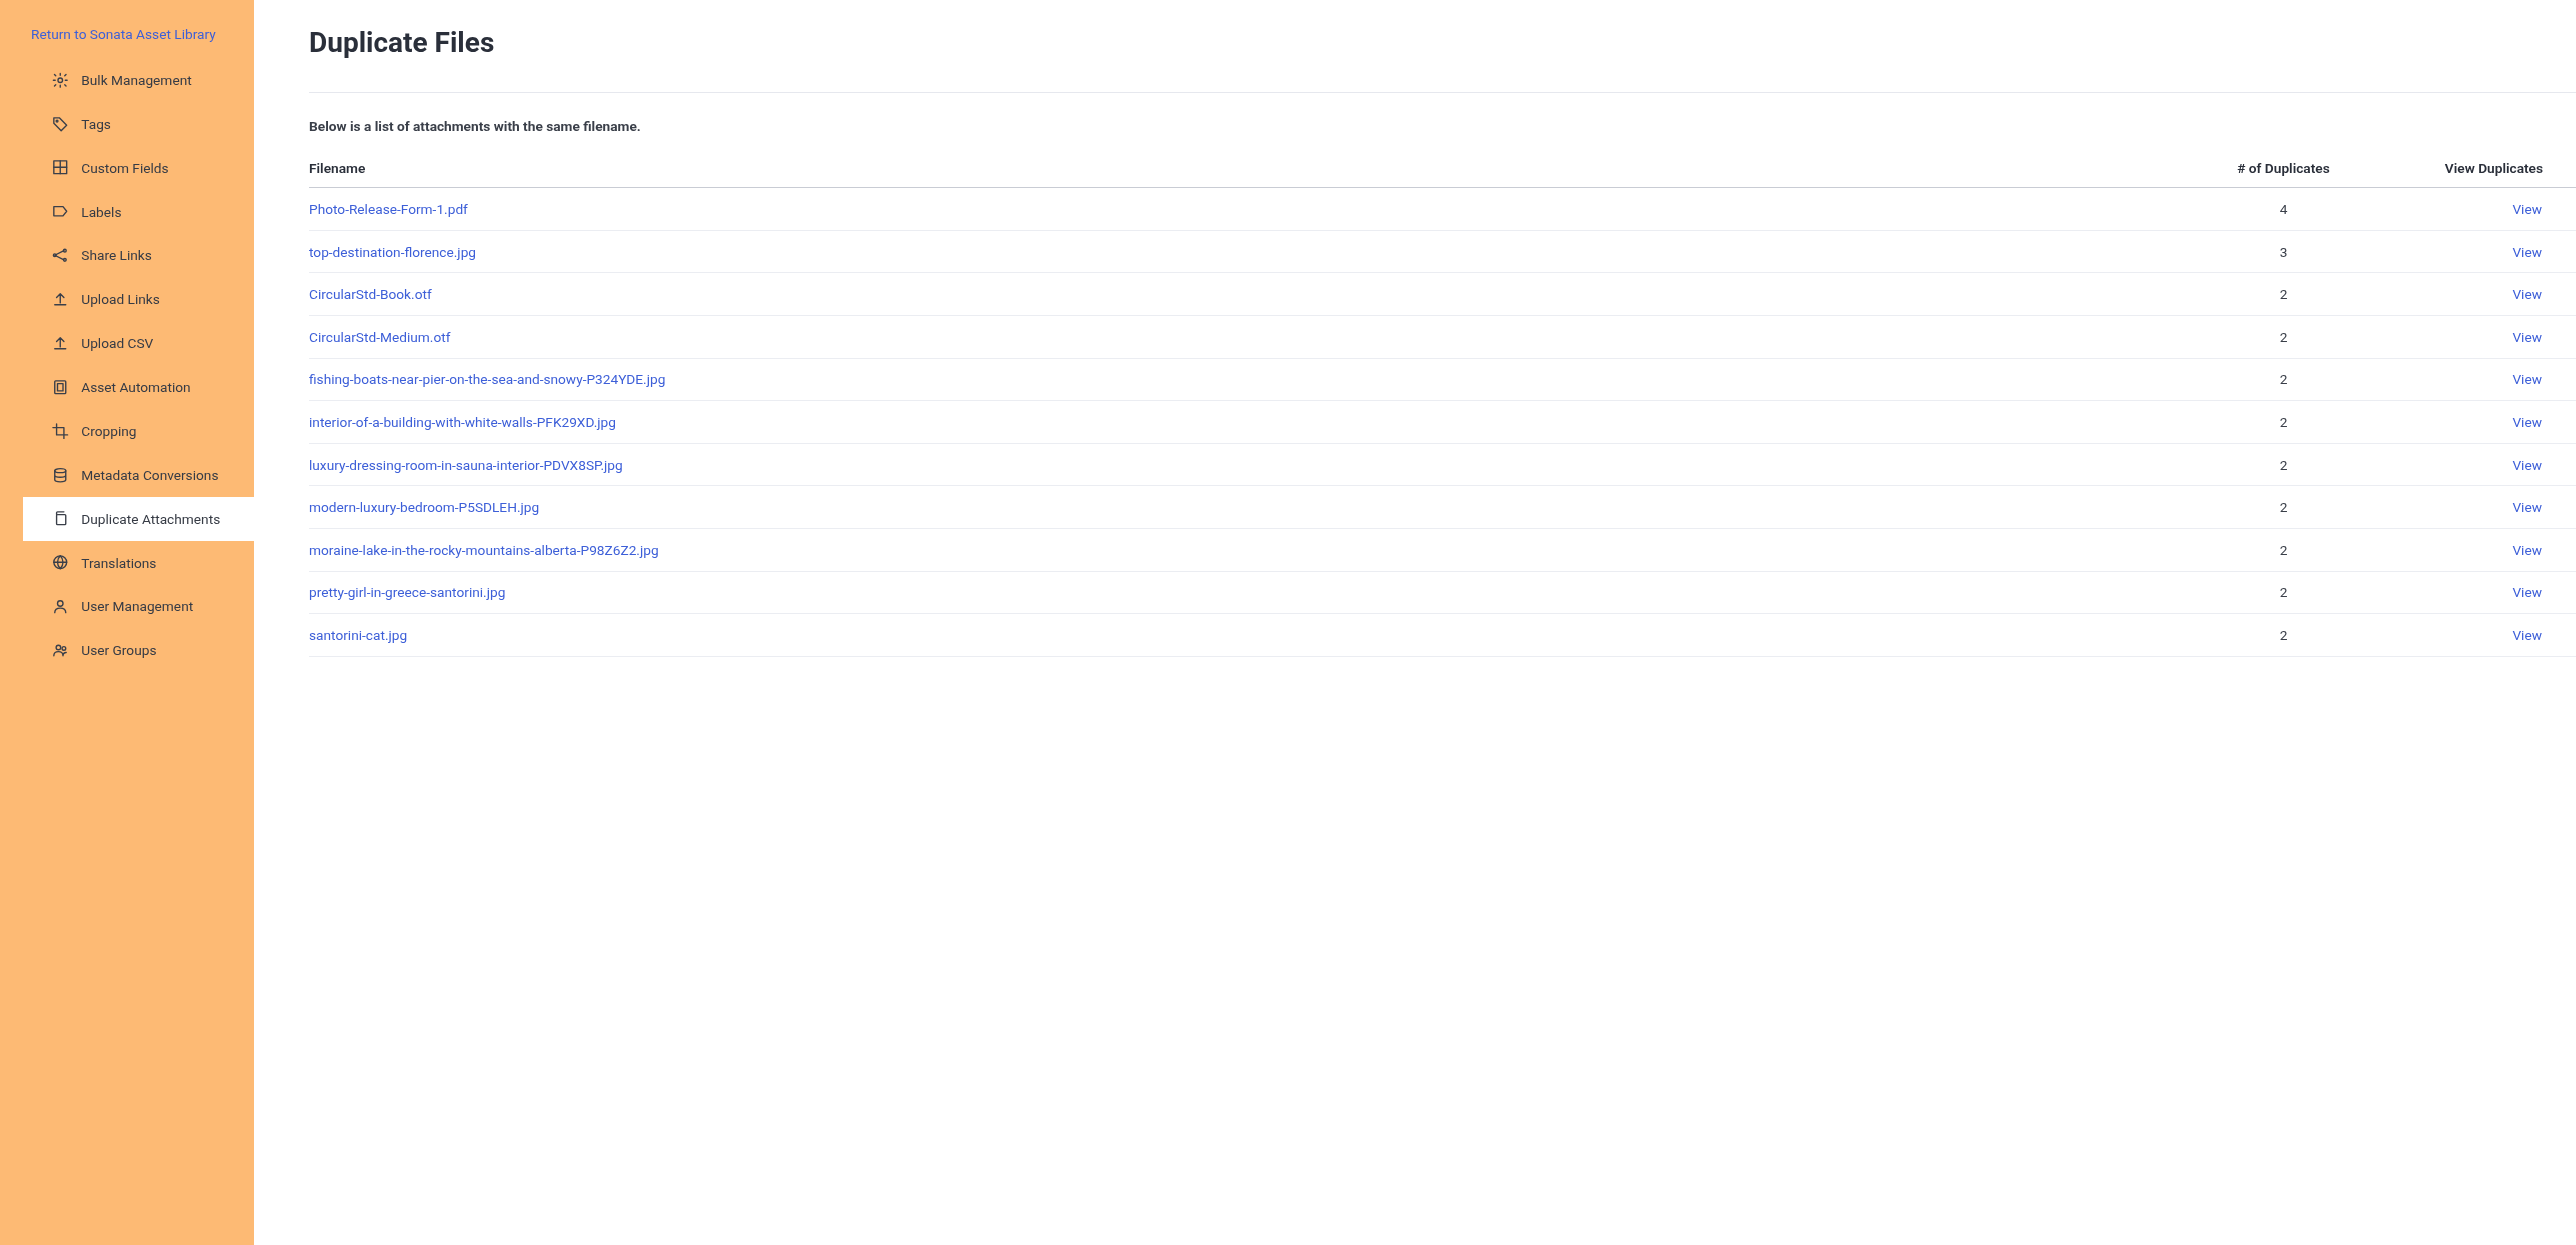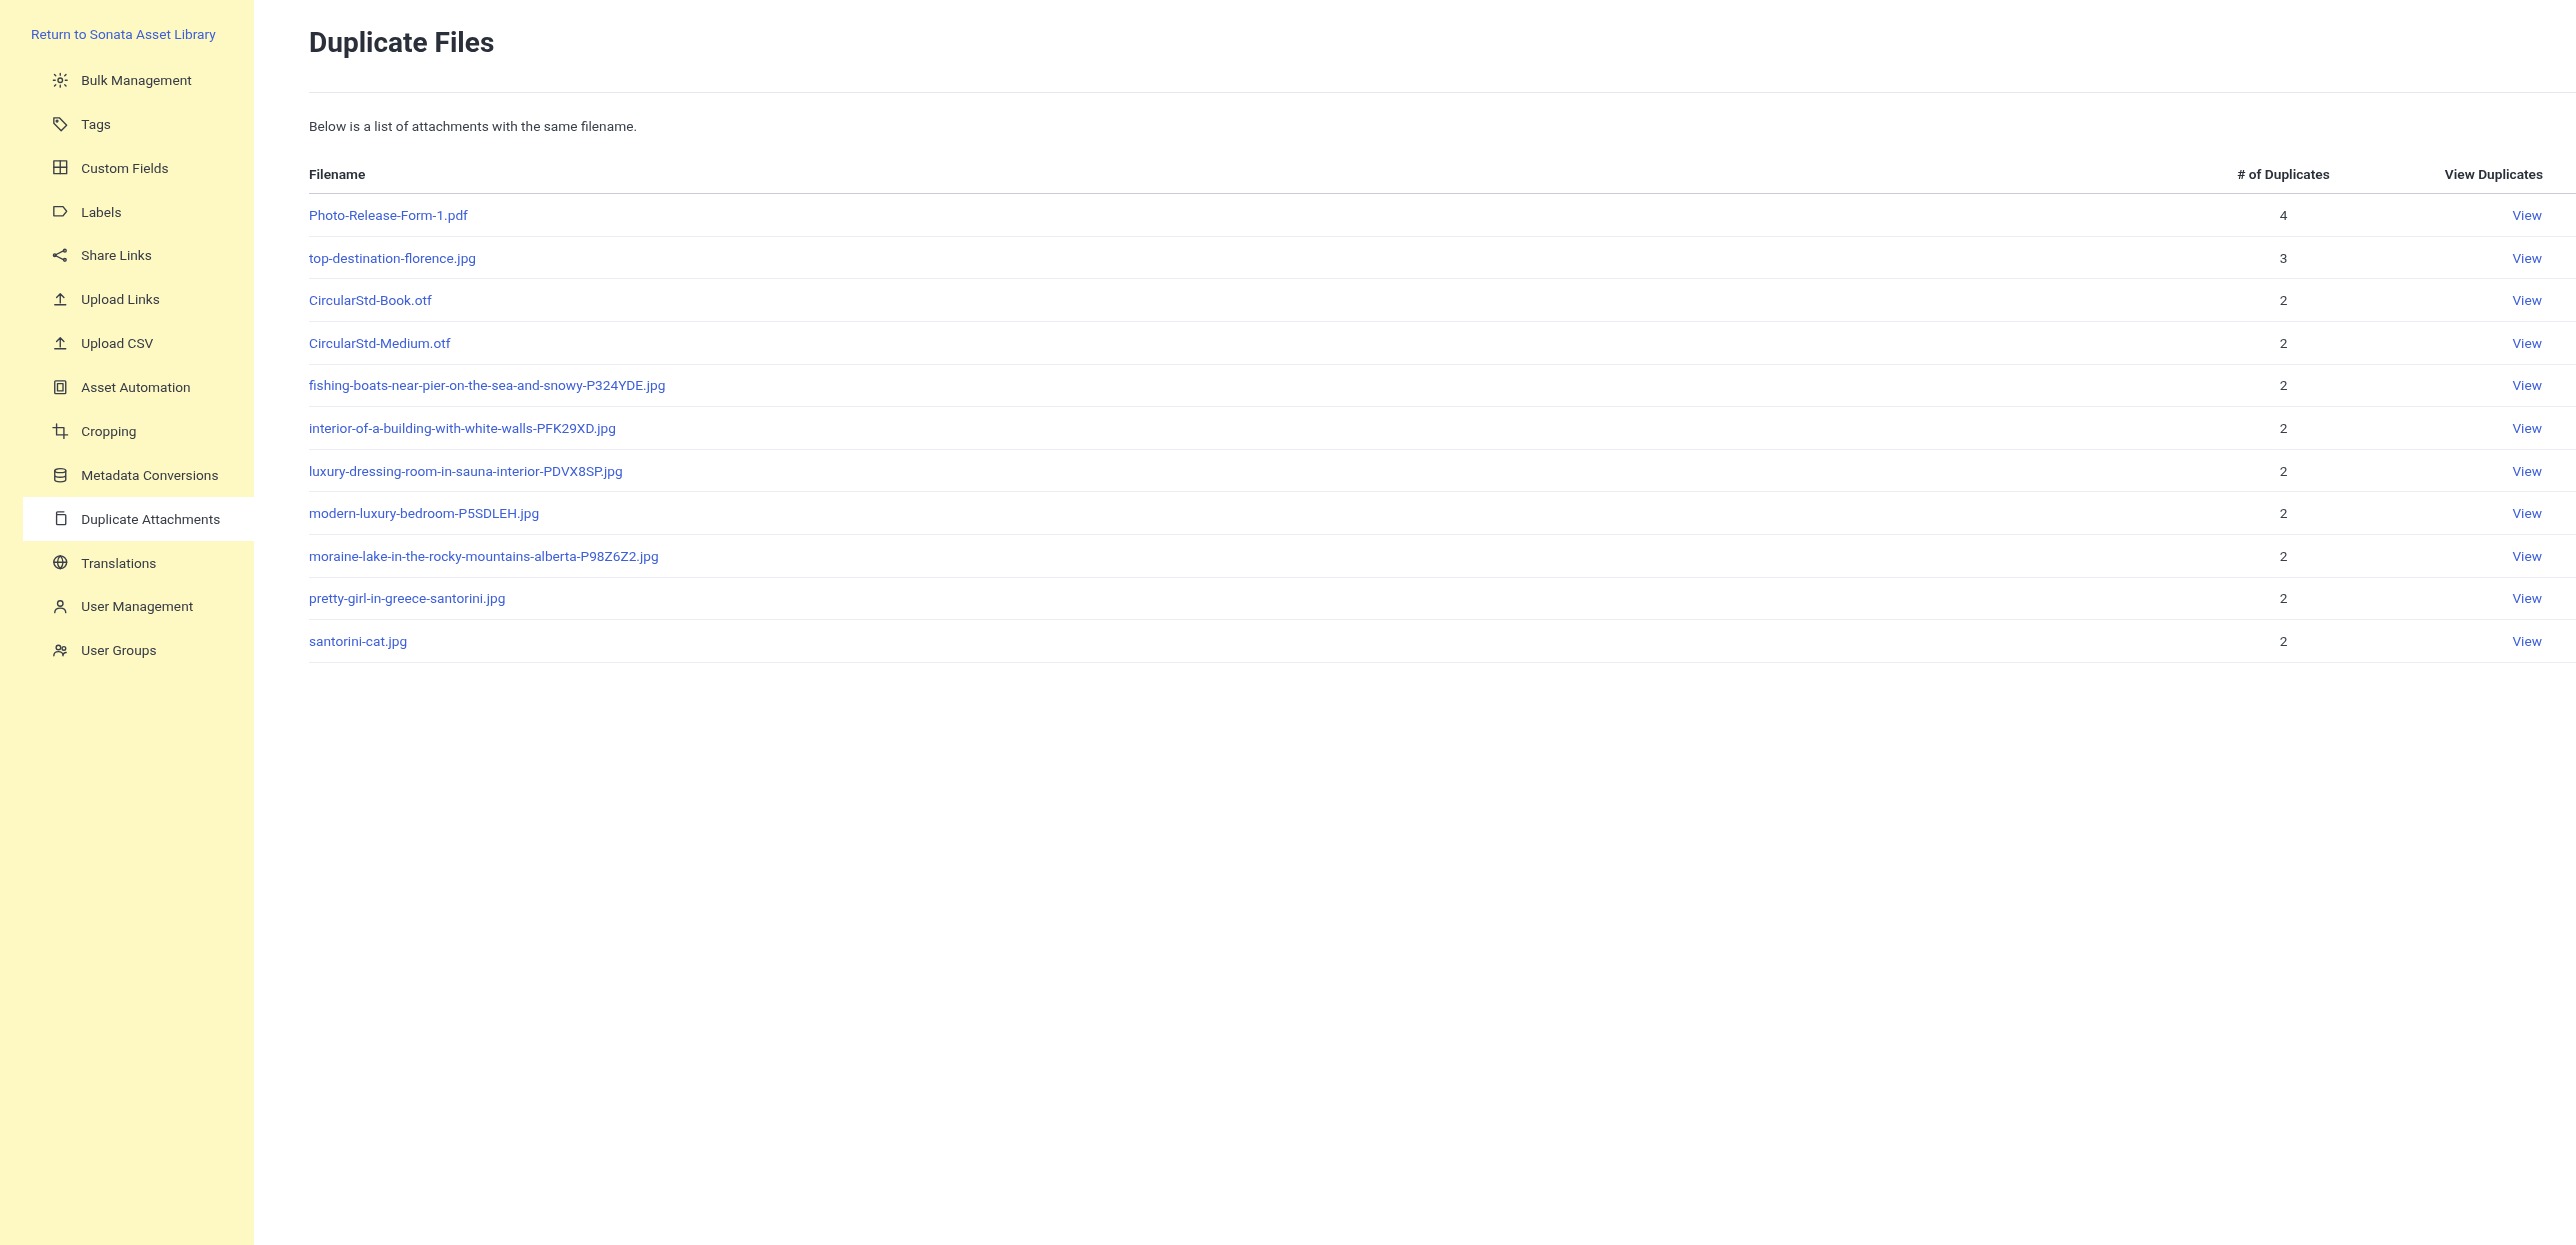--- a/index.html
+++ b/index.html
@@ -6,21 +6,21 @@
   body {
     font-family: -apple-system, BlinkMacSystemFont, "Segoe UI", Roboto, Helvetica, Arial, sans-serif;
     font-size: 13.7px;
     color: #2a2f3a;
     background: #ffffff;
     display: flex;
     min-height: 100vh;
   }
   .sidebar {
     width: 254px;
-    background: #fef9c3;
+    background: #fdba74;
     flex-shrink: 0;
     padding-top: 16.5px;
     padding-bottom: 16.5px;
   }
   .return-link {
     display: block;
     padding: 9.1px 29px 9.1px 31px;
     color: #3d5fd8;
     font-size: 13.7px;
     text-decoration: none;
@@ -68,21 +68,22 @@
     margin-bottom: 33px;
   }
   .divider {
     border: none;
     border-top: 0.9px solid #e6e8ee;
     margin-bottom: 25.6px;
   }
   .description {
     color: #3a3f49;
     font-size: 13.7px;
-    margin-bottom: 23px;
+    margin-bottom: 17px;
+    font-weight: bold;
   }
   .table {
     width: 100%;
     border-collapse: collapse;
   }
   .table th {
     text-align: left;
     font-weight: 600;
     font-size: 13.7px;
     color: #2a2f3a;

